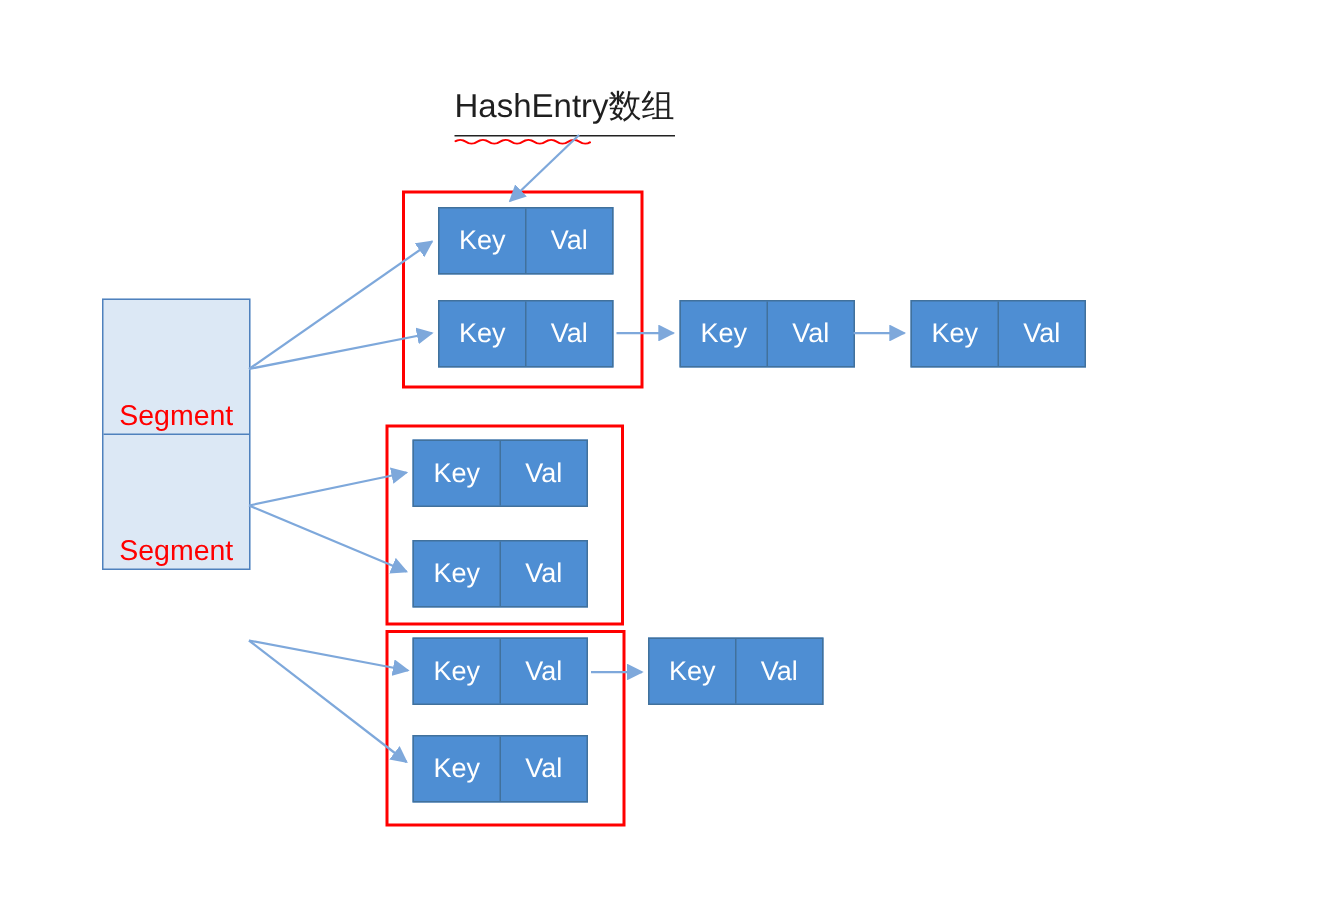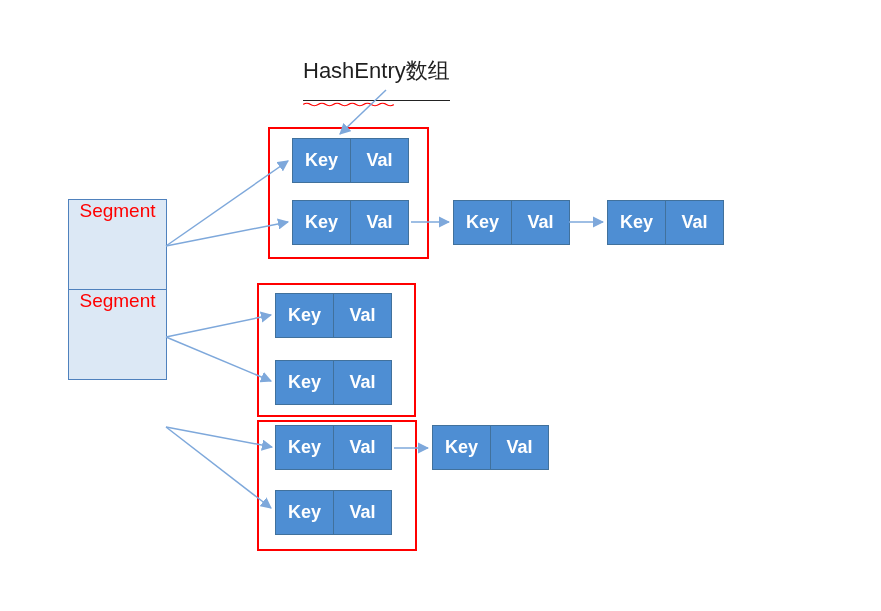--- a/index.html
+++ b/index.html
@@ -32,21 +32,21 @@
     left:303px;
     top:58px;
     display:inline-block;
     font-size:22px;
     color:var(--title-color);
     line-height:1.15;
   }
   .title-text{
     display:inline-block;
     border-bottom:1.5px solid #222;
-    padding-bottom:17px;
+    padding-bottom:7px;
     white-space:nowrap;
   }
   .title-squiggle{
     position:absolute;
     left:0;
     bottom:-6px;
     width:62%;
     height:5px;
   }
   
@@ -55,21 +55,21 @@
     left:68px;
     top:199px;
     width:97px;
     border:1.5px solid var(--segment-border);
     background:var(--segment-fill);
   }
   .segcell{
     position:relative;
     height:89px;
     display:flex;
-    align-items:flex-start;
+    align-items:flex-end;
     justify-content:center;
   }
   .segcell + .segcell{
     border-top:1.5px solid var(--segment-border);
   }
   .seglabel{
     position:relative;
     display:inline-block;
     color:var(--label-red);
     font-size:19px;
@@ -94,21 +94,20 @@
   }
   
   .node{
     position:absolute;
     width:117px;
     height:45px;
     background:var(--node-fill);
     border:1.5px solid var(--node-border);
     display:flex;
     box-sizing:border-box;
-    font-weight:bold;
   }
   .cell{
     flex:1;
     display:flex;
     align-items:center;
     justify-content:center;
     color:var(--node-text);
     font-size:18px;
   }
   .cell.key{

